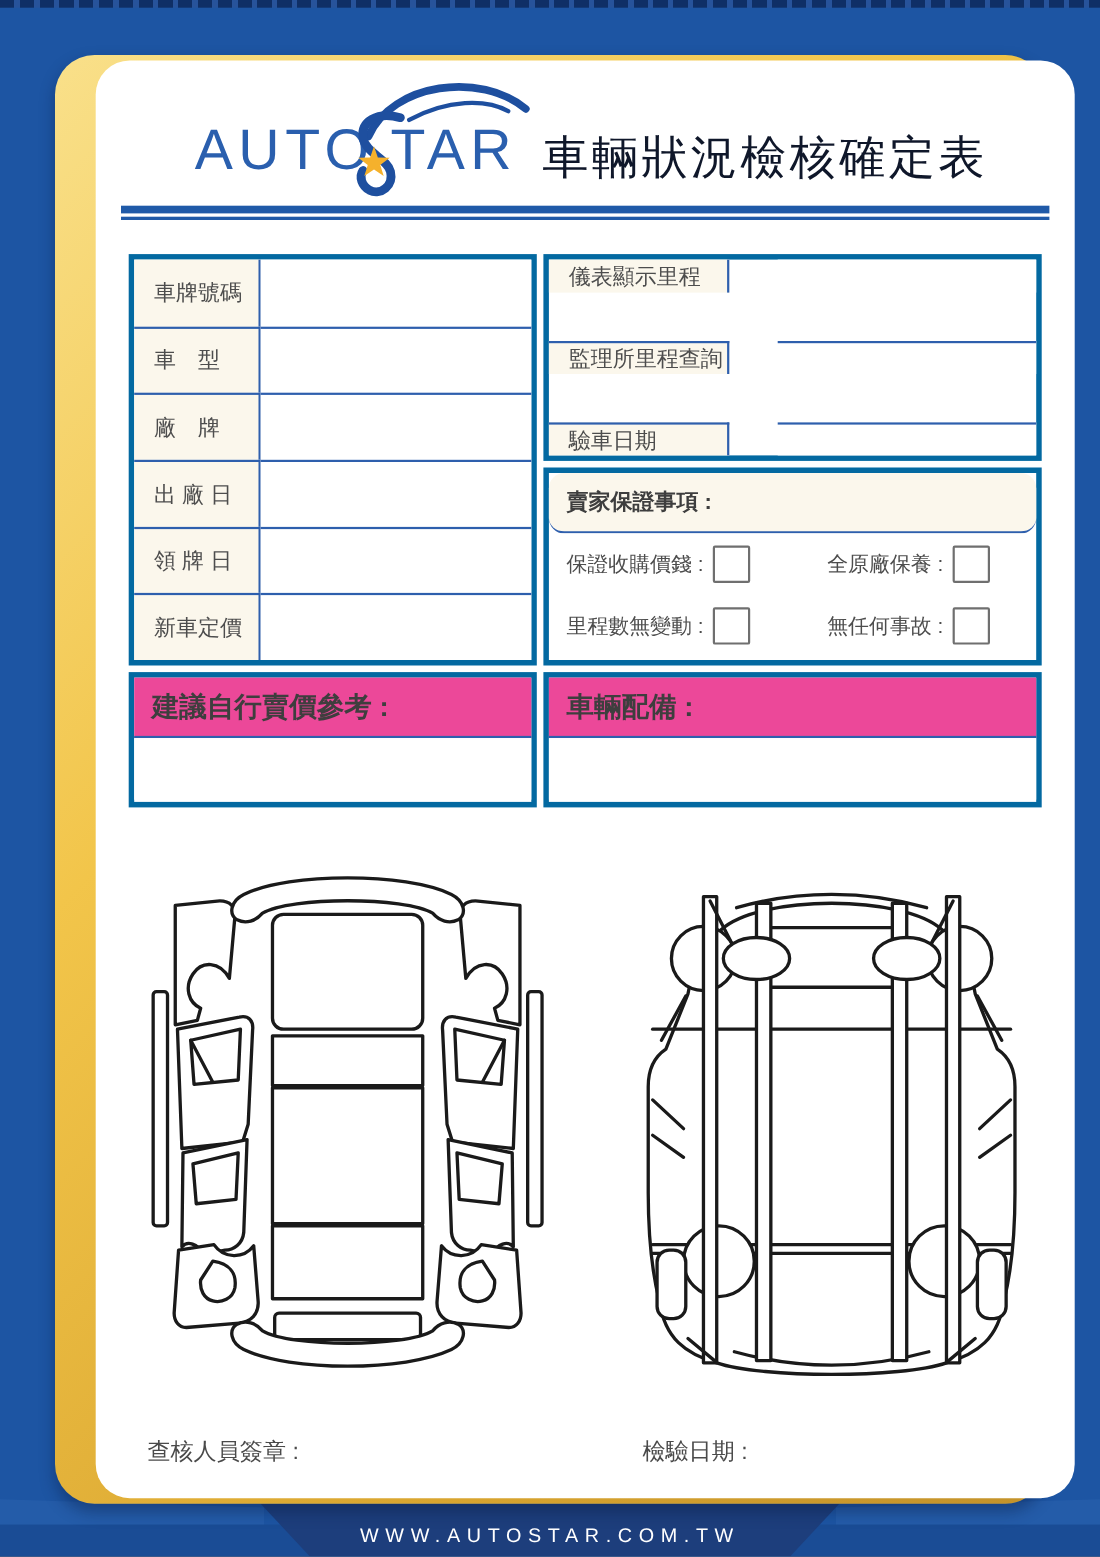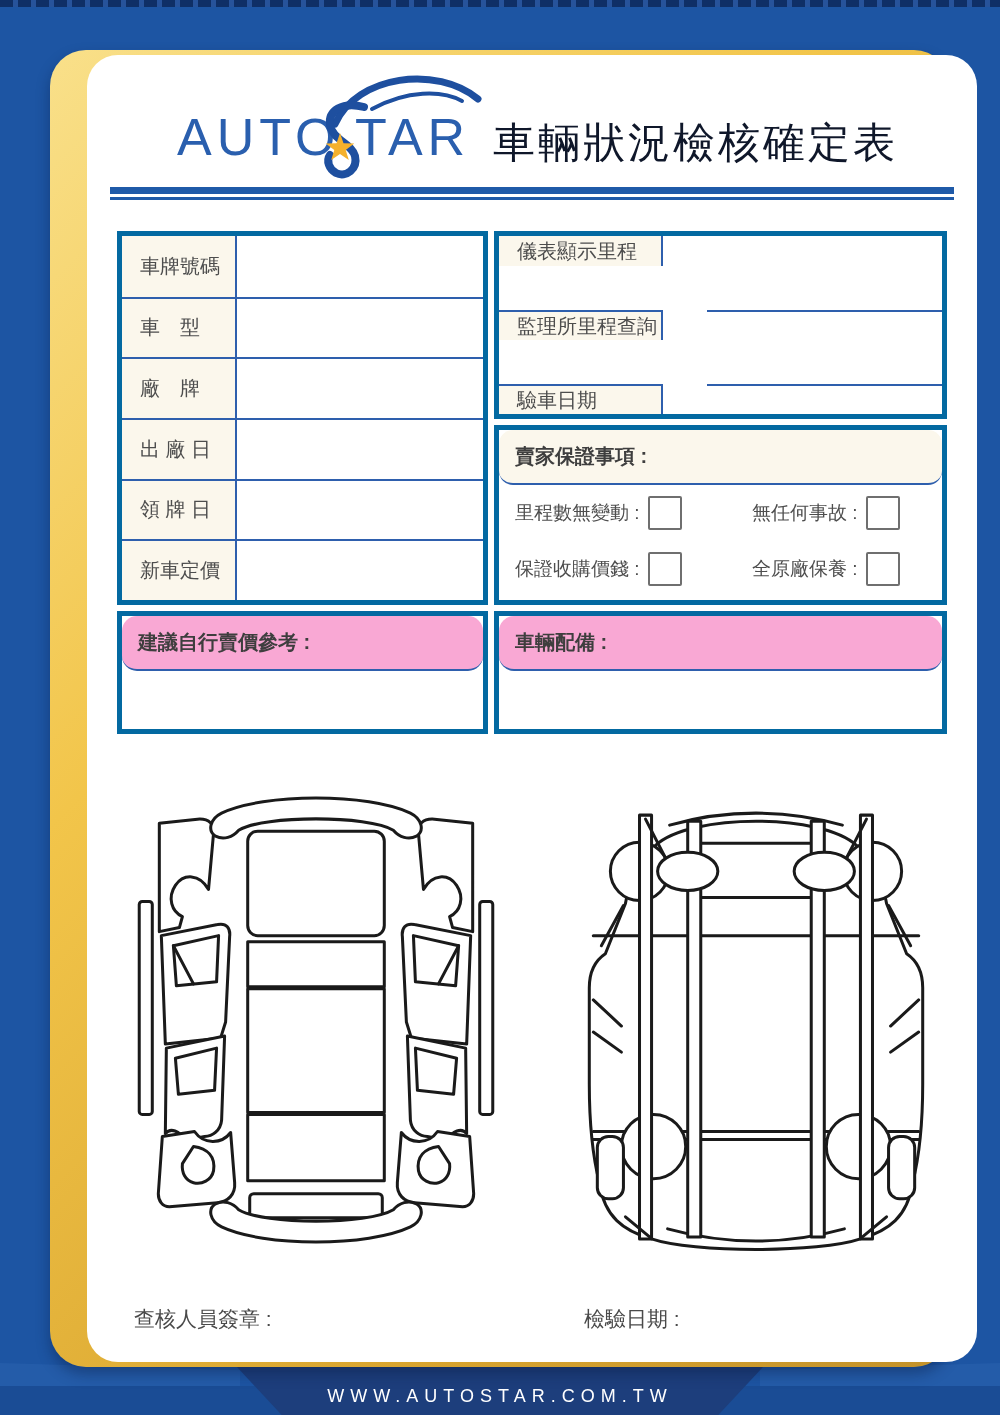--- a/index.html
+++ b/index.html
@@ -62,22 +62,22 @@
   .t-guar{position:absolute;left:377px;top:194px;width:453px;height:180px;}
   .guar-head{height:55px;background:#fbf7ec;border-bottom:2px solid #2e5fad;
     display:flex;align-items:center;padding-left:16px;font-size:20px;font-weight:700;color:#3e3e3e;border-radius:14px;}
   .cbrow{display:flex;align-items:center;height:56px;padding:0 16px;}
   .cbitem{display:flex;align-items:center;}
   .cbitem.first{width:237px;}
   .cblabel{font-size:19px;color:#4d4d4d;white-space:pre;}
   .cbbox{width:34px;height:34px;border:2px solid #6f6f6f;border-radius:2px;background:#fff;margin-left:8px;}
   .b-left{position:absolute;left:0;top:380px;width:371px;height:123px;}
   .b-right{position:absolute;left:377px;top:380px;width:453px;height:123px;}
-  .blk-head{height:55px;background:#f9a8d4;border-bottom:2px solid #2e5fad;
-    display:flex;align-items:center;padding-left:16px;font-size:20px;font-weight:700;color:#3e3e3e;white-space:pre;border-radius:15px;}
+  .blk-head{height:55px;background:#ec4899;border-bottom:2px solid #2e5fad;
+    display:flex;align-items:center;padding-left:16px;font-size:25px;font-weight:700;color:#3e3e3e;white-space:pre;}
   .blk-body{height:56px;background:#fff;}
   
   .diagrams{position:absolute;left:0;top:730px;width:890px;height:472px;}
   .diag-left{position:absolute;left:48px;top:4px;}
   .diag-right{position:absolute;left:488px;top:0;}
   
   .sig{position:absolute;font-size:21px;color:#4a4a4a;white-space:pre;}
   .sig-inspector{left:47px;top:1250px;}
   .sig-date{left:497px;top:1250px;}
 </style>
@@ -134,35 +134,35 @@
           <div class="lbl">監理所里程查詢</div>
           <div class="val"></div>
           <div class="lbl">驗車日期</div>
           <div class="val"></div>
         </div>
 
         <div class="tbl t-guar">
           <div class="guar-head">賣家保證事項 :</div>
           <div class="cbrow">
             <div class="cbitem first">
-              <span class="cblabel">里程數無變動 :</span>
+              <span class="cblabel">保證收購價錢 :</span>
               <span class="cbbox"></span>
             </div>
             <div class="cbitem">
-              <span class="cblabel">無任何事故 :</span>
+              <span class="cblabel">全原廠保養 :</span>
               <span class="cbbox"></span>
             </div>
           </div>
           <div class="cbrow">
             <div class="cbitem first">
-              <span class="cblabel">保證收購價錢 :</span>
+              <span class="cblabel">里程數無變動 :</span>
               <span class="cbbox"></span>
             </div>
             <div class="cbitem">
-              <span class="cblabel">全原廠保養 :</span>
+              <span class="cblabel">無任何事故 :</span>
               <span class="cbbox"></span>
             </div>
           </div>
         </div>
 
         <div class="tbl b-left">
           <div class="blk-head">建議自行賣價參考 :</div>
           <div class="blk-body"></div>
         </div>
         <div class="tbl b-right">

